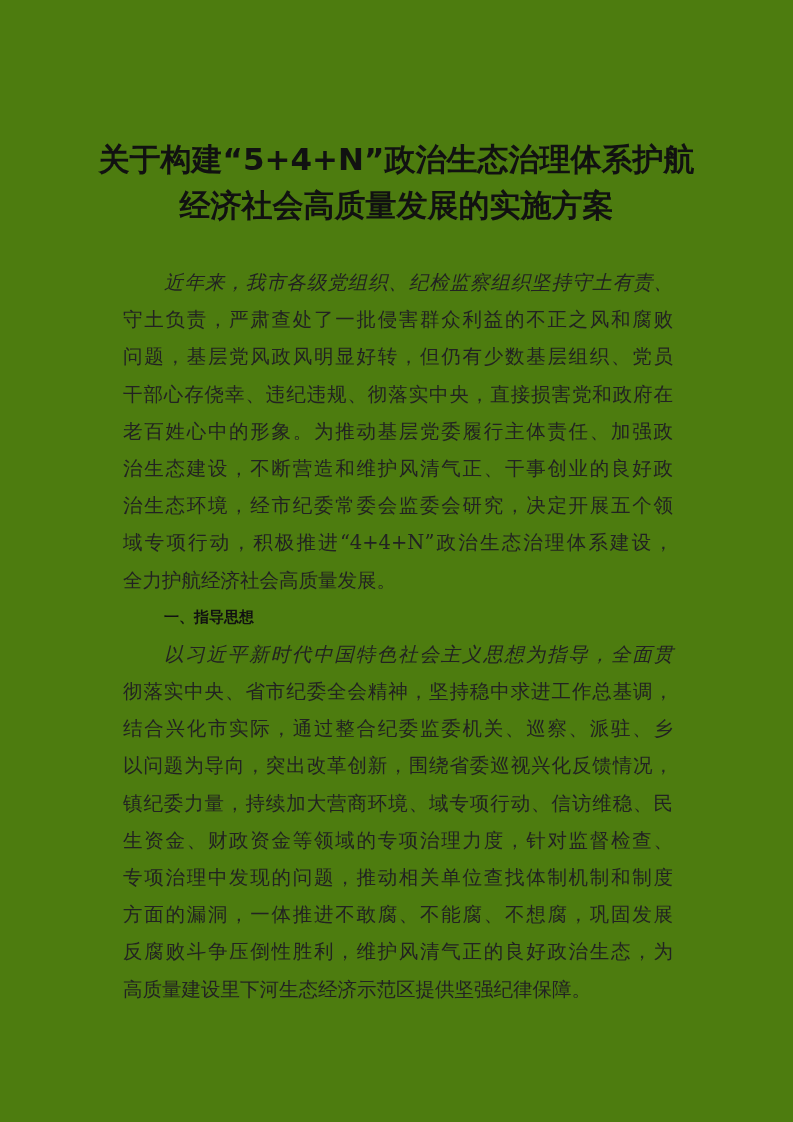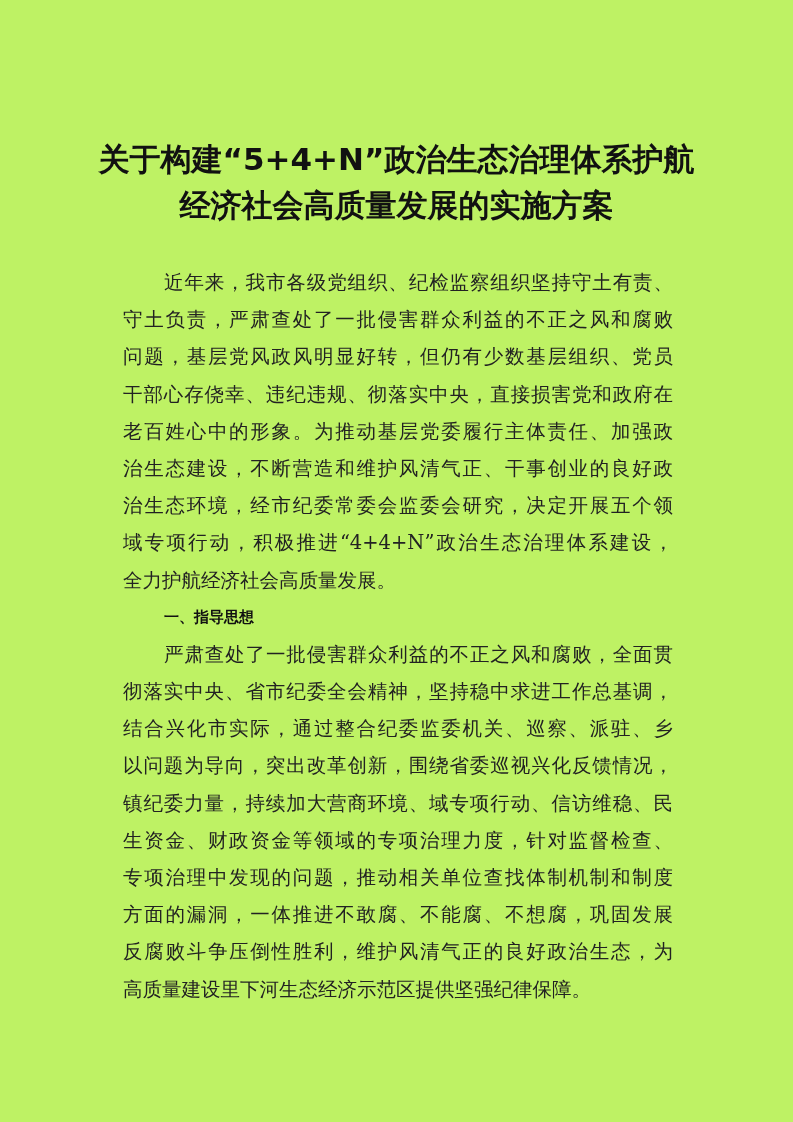--- a/index.html
+++ b/index.html
@@ -12,21 +12,21 @@
       height: 1122px;
       position: relative;
       overflow: hidden;
       color: #1a1a1a;
     }
     .page {
       position: absolute;
       left: 0; top: 0;
       width: 793px;
       height: 1122px;
-      background: #bef264;
+      background: #4d7c0f;
     }
     .title {
       position: absolute;
       left: 0;
       width: 793px;
       top: 136px;
       text-align: center;
       font-family: "DejaVu Sans", "Liberation Sans", sans-serif;
       font-weight: bold;
       font-size: 31px;
@@ -50,20 +50,21 @@
     }
     .body-text .line {
       display: block;
       white-space: nowrap;
       text-align: justify;
       text-align-last: justify;
       height: 37.2px;
     }
     .body-text .line.indent {
       padding-left: 41px;
+      font-style: italic;
     }
     .body-text .line.last {
       text-align-last: left;
     }
     .body-text .heading {
       display: block;
       white-space: nowrap;
       padding-left: 41px;
       font-family: "DejaVu Sans", "Liberation Sans", sans-serif;
       font-weight: bold;
@@ -90,21 +91,21 @@
       <span class="line">干部心存侥幸、违纪违规、彻落实中央，直接损害党和政府在</span>
       <span class="line">老百姓心中的形象。为推动基层党委履行主体责任、加强政</span>
       <span class="line">治生态建设，不断营造和维护风清气正、干事创业的良好政</span>
       <span class="line">治生态环境，经市纪委常委会监委会研究，决定开展五个领</span>
       <span class="line">域专项行动，积极推进“4+4+N”政治生态治理体系建设，</span>
       <span class="line last">全力护航经济社会高质量发展。</span>
     </div>
 
     <div>
       <span class="heading">一、指导思想</span>
-      <span class="line indent">严肃查处了一批侵害群众利益的不正之风和腐败，全面贯</span>
+      <span class="line indent">以习近平新时代中国特色社会主义思想为指导，全面贯</span>
       <span class="line">彻落实中央、省市纪委全会精神，坚持稳中求进工作总基调，</span>
       <span class="line">结合兴化市实际，通过整合纪委监委机关、巡察、派驻、乡</span>
       <span class="line">以问题为导向，突出改革创新，围绕省委巡视兴化反馈情况，</span>
       <span class="line">镇纪委力量，持续加大营商环境、域专项行动、信访维稳、民</span>
       <span class="line">生资金、财政资金等领域的专项治理力度，针对监督检查、</span>
       <span class="line">专项治理中发现的问题，推动相关单位查找体制机制和制度</span>
       <span class="line">方面的漏洞，一体推进不敢腐、不能腐、不想腐，巩固发展</span>
       <span class="line">反腐败斗争压倒性胜利，维护风清气正的良好政治生态，为</span>
       <span class="line last">高质量建设里下河生态经济示范区提供坚强纪律保障。</span>
     </div>

